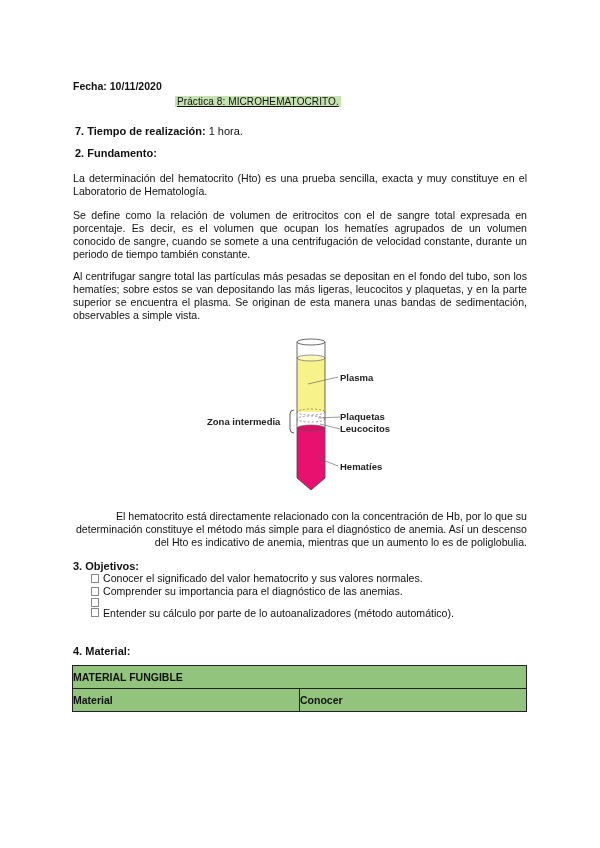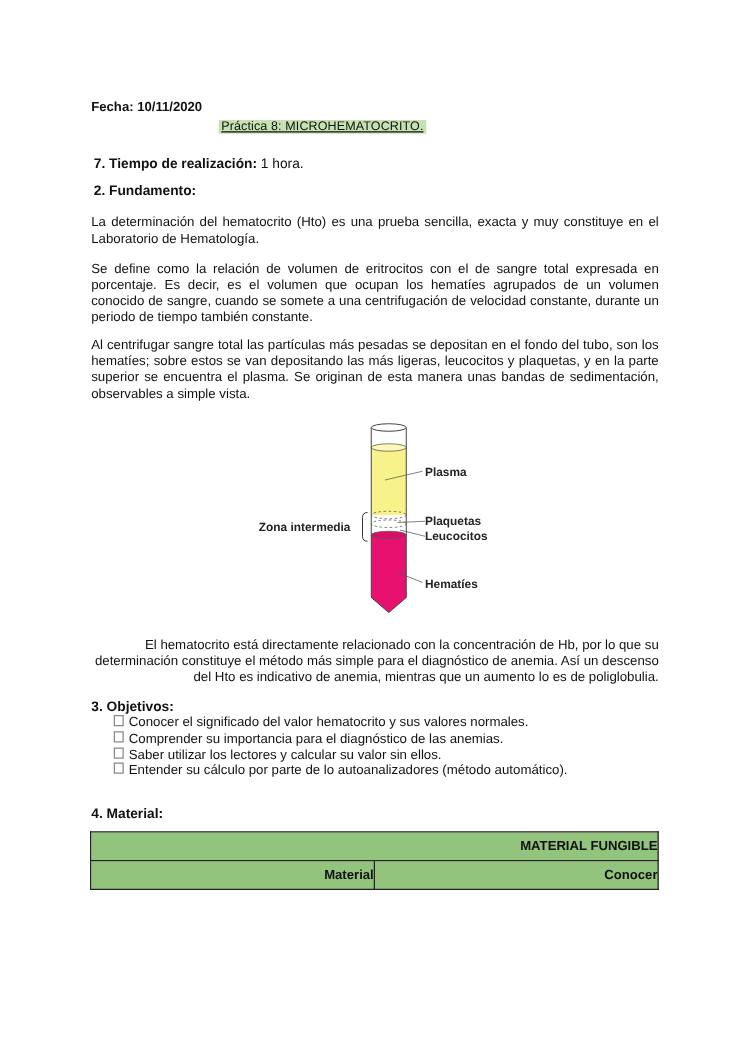--- a/index.html
+++ b/index.html
@@ -7,25 +7,25 @@
          font-family:"Liberation Sans", sans-serif; color:#111; }
   .abs { position:absolute; }
   .fecha { left:73px; top:80px; font-size:10.5px; font-weight:bold; }
   .title { left:175px; top:96px; font-size:10px; text-decoration:underline;
            background:#c6e2b3; padding:0 2px; letter-spacing:0.1px; }
   .h1 { font-size:11px; font-weight:bold; }
   .h1 .plain { font-weight:normal; }
   .para { left:73px; width:454px; font-size:10.6px; line-height:13px; text-align:justify; }
   .para.left { text-align:right; }
   .obj-list { left:91px; top:572px; font-size:10.6px; line-height:12.8px; list-style:none; margin:0; padding:0; }
-  .obj-list li { display:flex; }
+  .obj-list li { display:flex; align-items:center; }
   .obj-list .bullet { display:inline-block; width:6px; height:7px; border:1px solid #888; margin-right:4px; }
   table.mat { position:absolute; left:72px; top:665px; width:455px; border-collapse:collapse;
               font-size:10.5px; font-weight:bold; }
-  table.mat td { background:#93c47d; border:1.5px solid #222; text-align:right; height:22px; padding:0; }
+  table.mat td { background:#93c47d; border:1.5px solid #222; text-align:left; height:22px; padding:0; }
   .fig { left:200px; top:330px; width:220px; height:170px; }
   .fig text { font-family:"Liberation Sans", sans-serif; font-weight:bold; font-size:9.5px; fill:#222; }
 </style>
 </head>
 <body>
 
 <div class="abs fecha">Fecha: 10/11/2020</div>
 <div class="abs title" style="font-weight:normal;">Práctica 8: MICROHEMATOCRITO.</div>
 
 <div class="abs h1" style="left:75px; top:125px;">
@@ -74,21 +74,20 @@
   <li>
       <span class="bullet"></span>
       <span>Conocer el significado del valor hematocrito y sus valores normales.</span>
     </li>
   <li>
       <span class="bullet"></span>
       <span>Comprender su importancia para el diagnóstico de las anemias.</span>
     </li>
   <li>
       <span class="bullet"></span>
-      <span>Saber utilizar los lectores y calcular su valor sin ellos.</span>
     </li>
   <li>
       <span class="bullet"></span>
       <span>Entender su cálculo por parte de lo autoanalizadores (método automático).</span>
     </li>
 </ul>
 
 <div class="abs h1" style="left:73px; top:645px;">4. Material:</div>
 
 <table class="mat">

